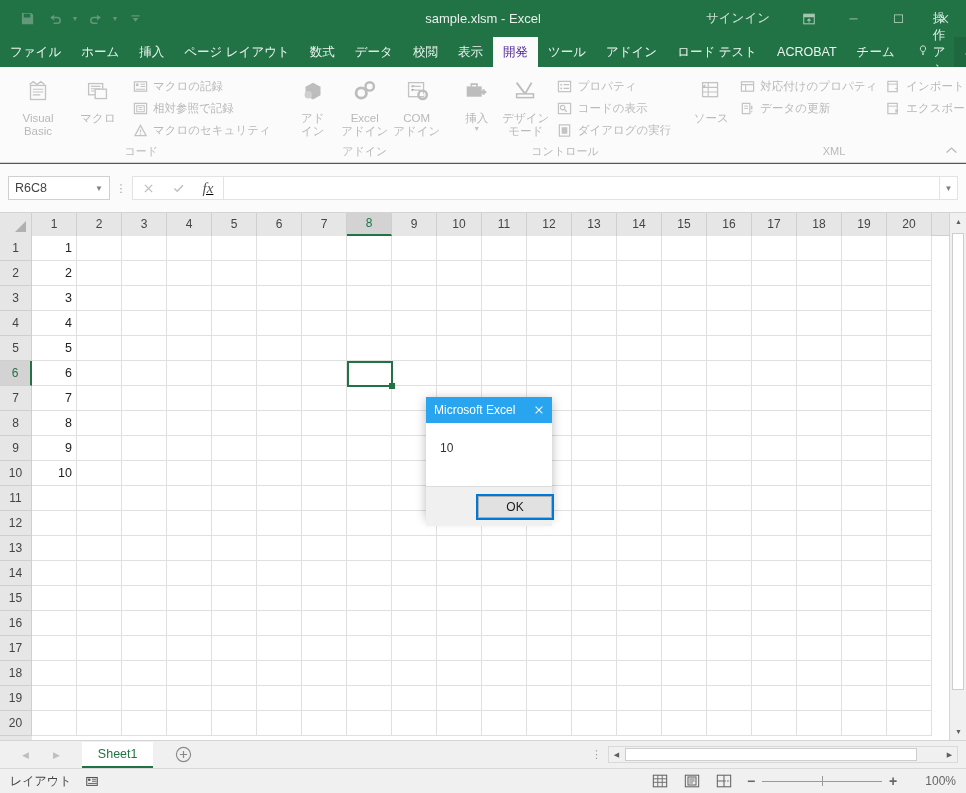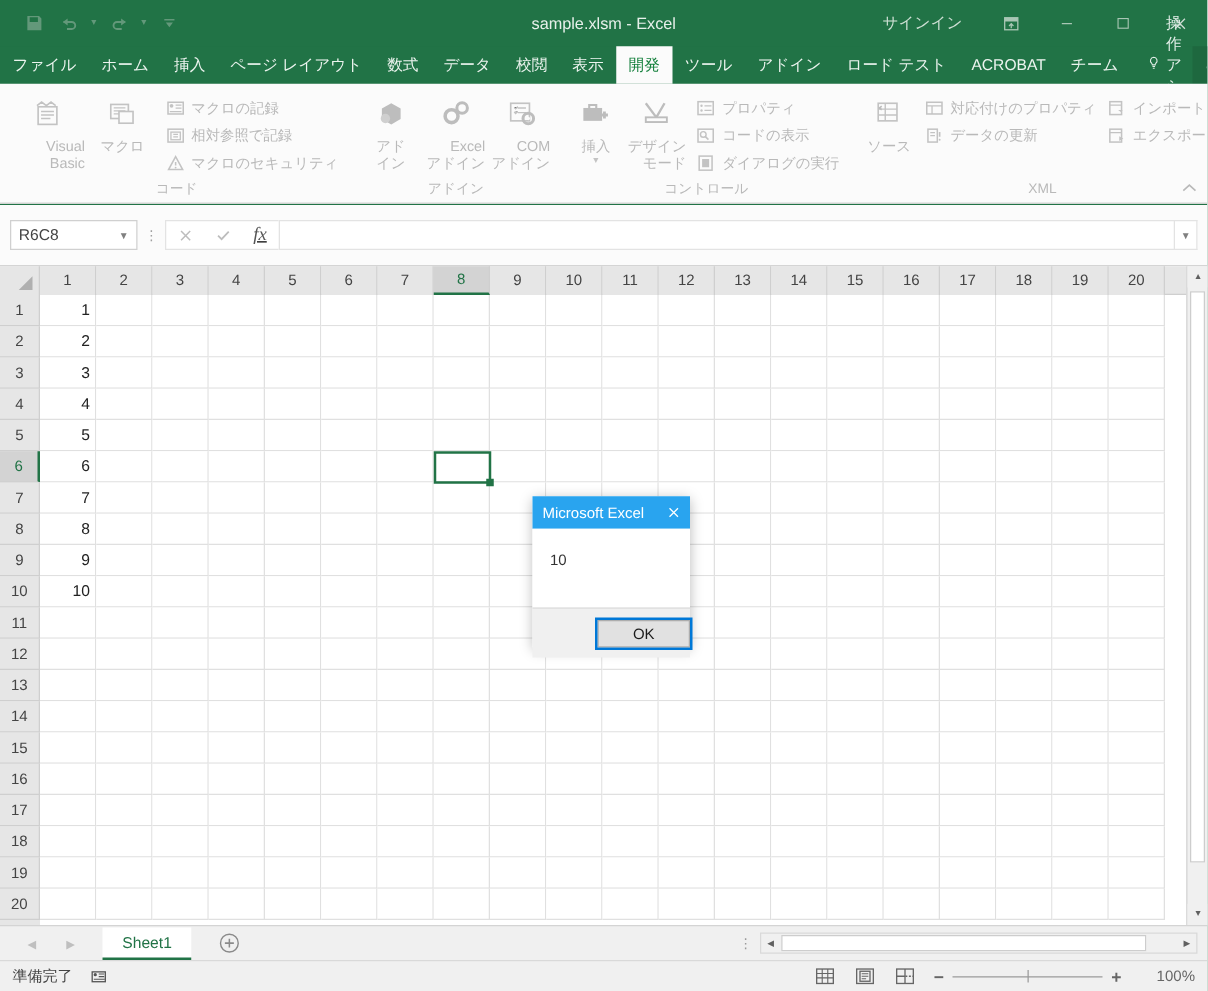--- a/index.html
+++ b/index.html
@@ -50,21 +50,21 @@
   
   .tabbar {
     position: absolute; top: 37px; left: 0; width: 966px; height: 30px;
     background: #217346;
     display: flex; align-items: stretch;
   }
   .tab {
     display: flex; align-items: center; padding: 0 10px;
     color: #ecf4ef; font-size: 12.5px; white-space: nowrap;
   }
-  .tab.active { background: #fbfbfb; color: #15803d; }
+  .tab.active { background: #fbfbfb; color: #4c1d95; }
   .tab-assist { display:flex; align-items:center; gap:4px; color:#e2eee8; padding: 0 6px 0 12px; font-size:12.5px; }
   .share-btn {
     display:flex; align-items:center; gap:5px;
     background:#1e683f; color:#8db7a0; font-size:12.5px;
     padding: 0 10px; margin-left: 2px; height: 30px;
   }
 
   
   .ribbon {
     position: absolute; top: 67px; left: 0; width: 966px; height: 96px;
@@ -77,21 +77,21 @@
   .rgroup-label {
     text-align: center; font-size: 11px; color: #b9b9b9;
     height: 18px; line-height: 14px;
   }
   .rgroup-sep { width: 1px; background: #e0e0e0; margin: 6px 0 22px 0; }
 
   .bigbtn {
     display: flex; flex-direction: column; align-items: center;
     width: 60px; padding-top: 4px; color: #b9b9b9; font-size: 11.5px;
   }
-  .bigbtn .lbl { text-align: right; line-height: 13px; margin-top: 3px; }
+  .bigbtn .lbl { text-align: center; line-height: 13px; margin-top: 3px; }
   .bigbtn .ico { height: 34px; display: flex; align-items: center; justify-content: center; }
 
   .smallcol { display: flex; flex-direction: column; padding-top: 4px; }
   .smallbtn {
     display: flex; align-items: center; gap: 5px;
     height: 22px; padding: 0 4px; color: #b9b9b9; font-size: 11.5px;
     white-space: nowrap;
   }
   .smallbtn .ico { width: 16px; height: 16px; display:flex; align-items:center; justify-content:center; }
 
@@ -1122,21 +1122,21 @@
     <div class="sheet-dots">⋮</div>
     <div class="hscroll">
       <div class="hs-btn">◀</div>
       <div class="hs-thumb"></div>
       <div class="hs-gap"></div>
       <div class="hs-btn">▶</div>
     </div>
   </div>
 
   <div class="statusbar">
-    <div class="status-text">準備完了</div>
+    <div class="status-text">レイアウト</div>
     <div class="status-ico">
       <svg width="14" height="14" viewBox="0 0 16 16">
           <rect x="2" y="4" width="12" height="9" fill="none" stroke="currentColor" stroke-width="1.2"></rect>
           <circle cx="4.8" cy="6.6" r="1.5" fill="currentColor"></circle>
           <path stroke="currentColor" stroke-width="1" d="M8 6h5M8 8.3h5M3.5 10.8h10"></path>
         </svg>
     </div>
     <div class="status-right">
       <div class="view-btn">
         <svg width="16" height="16" viewBox="0 0 18 18">

